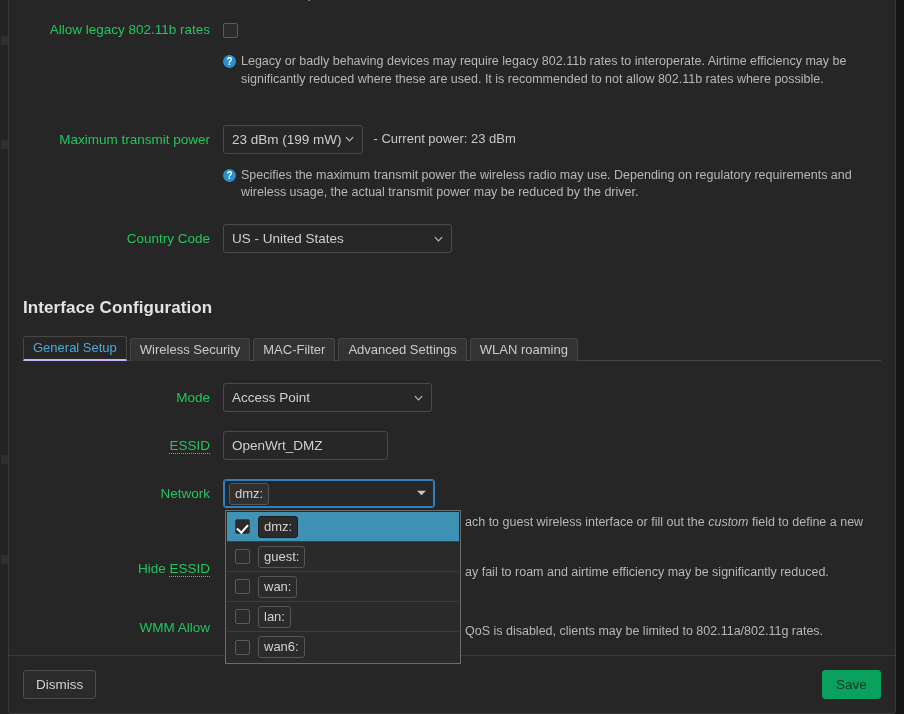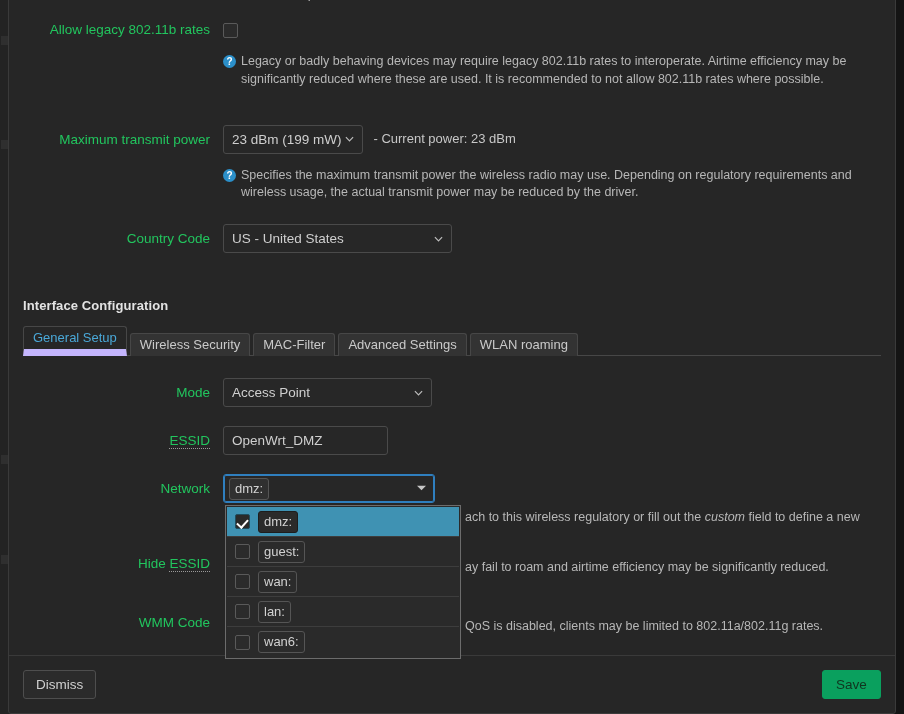--- a/index.html
+++ b/index.html
@@ -145,21 +145,21 @@
   .inline-note {
     font-size: 13px;
     color: #c7c7c7;
     margin-left: 6px;
     white-space: nowrap;
   }
 
   
   h2.section {
     margin: 0;
-    font-size: 13px;
+    font-size: 17px;
     font-weight: bold;
     color: #e3e3e3;
     letter-spacing: .1px;
   }
 
   
   .tabs {
     position: relative;
     display: flex;
     align-items: flex-end;
@@ -175,21 +175,21 @@
     border-bottom: none;
     border-radius: 3px 3px 0 0;
     padding: 3px 9px 4px;
     line-height: 15px;
     position: relative;
     top: 1px;
   }
   .tab.active {
     background: #262626;
     color: #4aa8d8;
-    border-bottom: 7px solid #c4b5fd;
+    border-bottom: 2px solid #c4b5fd;
   }
 
   
   .dropdown-wrap { position: relative; display: inline-block; }
   .sel.focused {
     border: 1px solid #2f7fbf;
     box-shadow: 0 0 0 1px #2f7fbf inset;
     width: 212px;
     padding-left: 5px;
   }
@@ -501,37 +501,37 @@
                   </svg>
                 </span>
               </div>
 
 
             </div>
           </div>
 
           
           <div class="masked-hint" style="position:absolute; left:242px; top:35px;">
-            <span>ach to this wireless regulatory or fill out the </span><i>custom</i><span> field to define a new</span>
+            <span>ach to guest wireless interface or fill out the </span><i>custom</i><span> field to define a new</span>
           </div>
 
         </div>
       </div>
 
       <div class="row" style="margin-top:52px">
         <div class="lbl">
           Hide <span class="dotted">ESSID</span>
         </div>
         <div class="ctl" style="position:relative">
           <div class="masked-hint" style="position:absolute; left:242px; top:4px;">ay fail to roam and airtime efficiency may be significantly reduced.</div>
         </div>
       </div>
 
       <div class="row" style="margin-top:41px">
-        <div class="lbl">WMM Code</div>
+        <div class="lbl">WMM Allow</div>
         <div class="ctl" style="position:relative">
           <div class="masked-hint" style="position:absolute; left:242px; top:4px;">QoS is disabled, clients may be limited to 802.11a/802.11g rates.</div>
         </div>
       </div>
 
     </div>
 
     <div class="footer">
       <div class="btn btn-dismiss">Dismiss</div>
       <div class="btn btn-save">Save</div>

